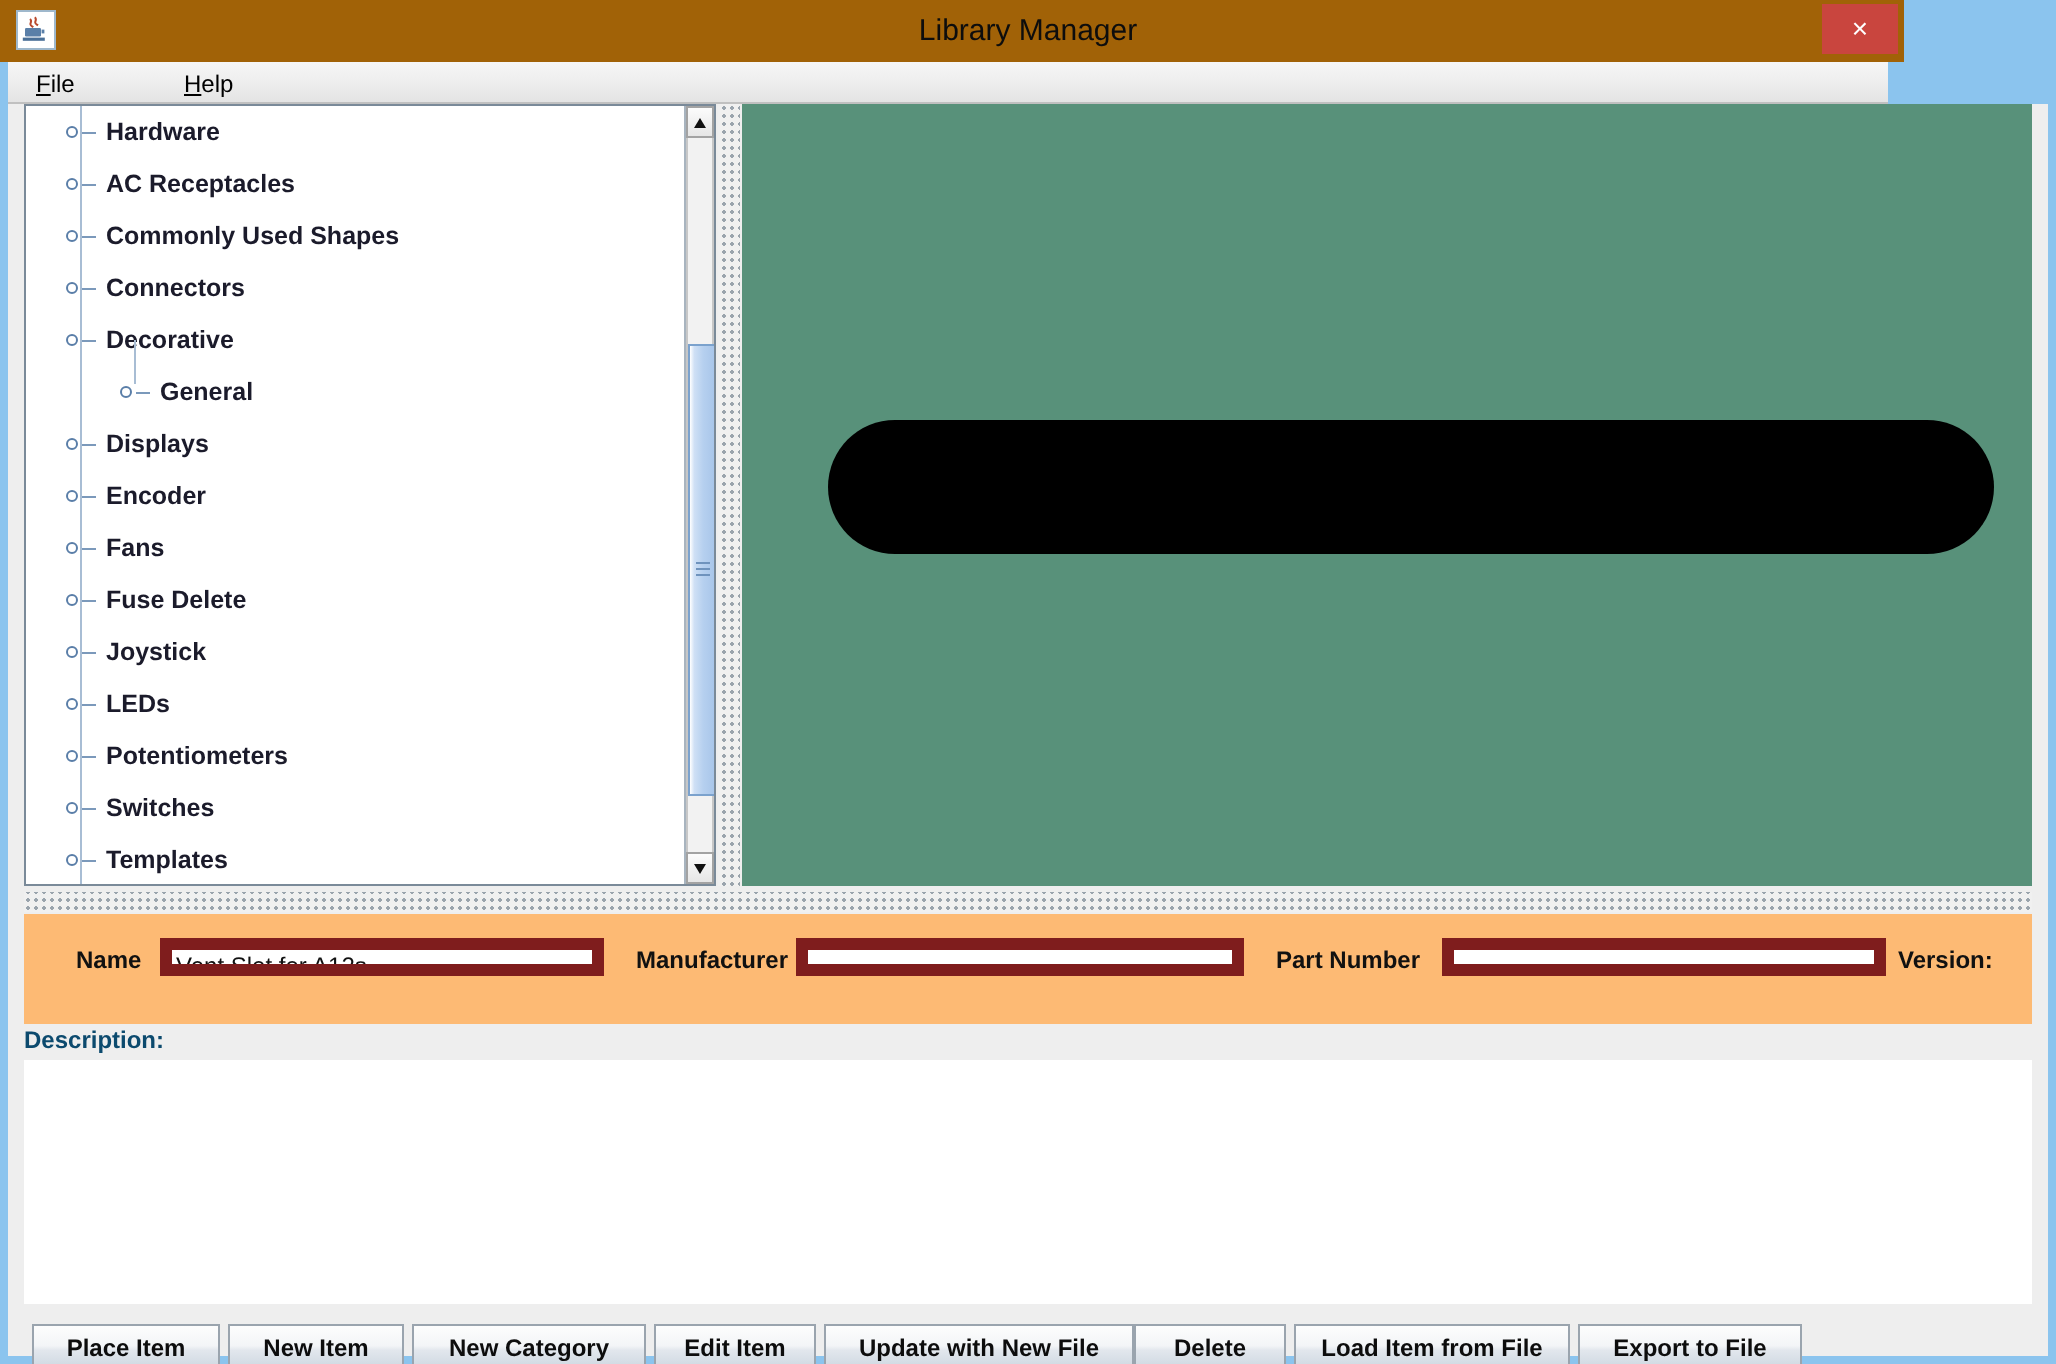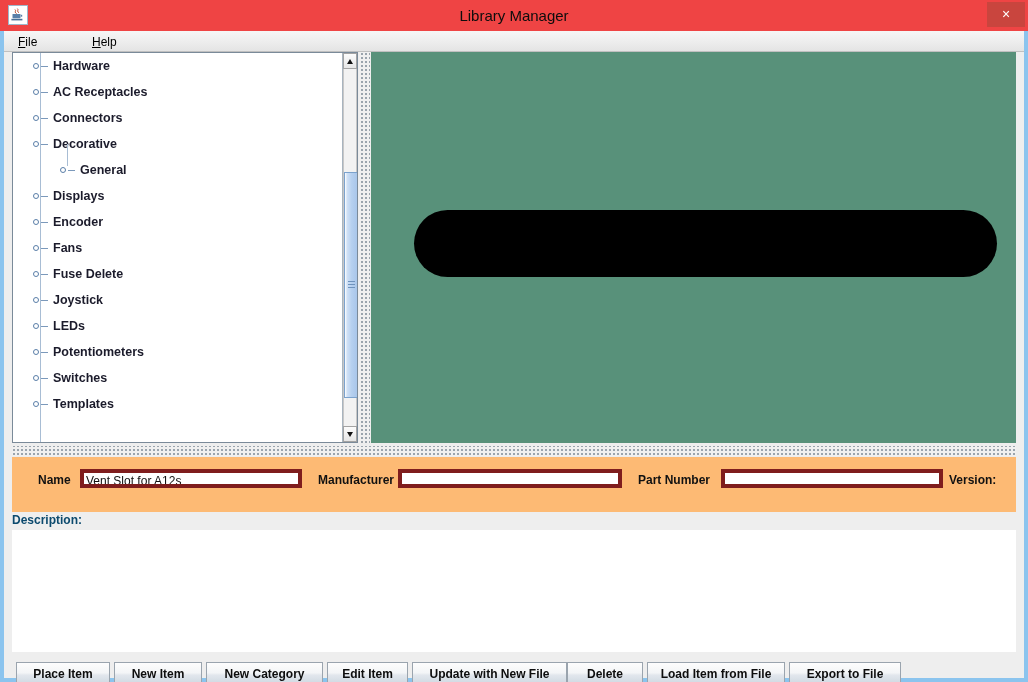--- a/index.html
+++ b/index.html
@@ -23,23 +23,23 @@
     width: 1028px;
     height: 682px;
     background: #8bc4ee;
     box-sizing: border-box;
   }
 
   
   #titlebar {
     position: absolute;
     left: 0; top: 0;
-    width: 1028px;
+    width: 952px;
     height: 31px;
-    background: #ef4444;
+    background: #a16207;
   }
   #app-icon {
     position: absolute;
     left: 8px; top: 5px;
     width: 20px; height: 20px;
     background: #f2f2f2;
     border: 1px solid #9fb8cc;
     box-sizing: border-box;
   }
   #app-icon svg { display: block; }
@@ -64,21 +64,21 @@
     line-height: 25px;
     text-align: center;
     cursor: pointer;
     font-family: "Liberation Sans", sans-serif;
   }
 
   
   #menubar {
     position: absolute;
     left: 4px; top: 31px;
-    width: 1020px;
+    width: 940px;
     height: 21px;
     background: linear-gradient(to bottom, #f6f6f6 0%, #ededed 55%, #e4e4e4 100%);
     border-bottom: 1px solid #c0c0c0;
     box-sizing: border-box;
     padding-left: 18px;
   }
   .menu-item {
     position: absolute;
     top: 3px;
     height: 16px;
@@ -312,21 +312,21 @@
     font-size: 12px;
     font-weight: 700;
     color: #111;
     line-height: 14px;
   }
   .text-field {
     position: absolute;
     top: 12px;
     height: 19px;
     background: #ffffff;
-    border: 4px solid #7f1d1d;
+    border: 6px solid #7f1d1d;
     box-sizing: border-box;
     font-size: 12px;
     line-height: 17px;
     padding: 0 2px;
     color: #111;
     cursor: text;
     overflow: hidden;
     white-space: nowrap;
   }
   #label-name      { left: 26px; }
@@ -427,20 +427,27 @@
                 <span class="ring"></span>
                 <span class="stem"></span>
               </span>
               <span class="node-label">AC Receptacles</span>
             </div>
             <div class="tree-row depth1">
               <span class="handle">
                 <span class="ring"></span>
                 <span class="stem"></span>
               </span>
+              <span class="node-label">Commonly Used Shapes</span>
+            </div>
+            <div class="tree-row depth1">
+              <span class="handle">
+                <span class="ring"></span>
+                <span class="stem"></span>
+              </span>
               <span class="node-label">Connectors</span>
             </div>
             <div class="tree-row depth1">
               <span class="handle">
                 <span class="ring"></span>
                 <span class="stem"></span>
               </span>
               <span class="node-label">Decorative</span>
             </div>
             <div class="tree-row depth2">

